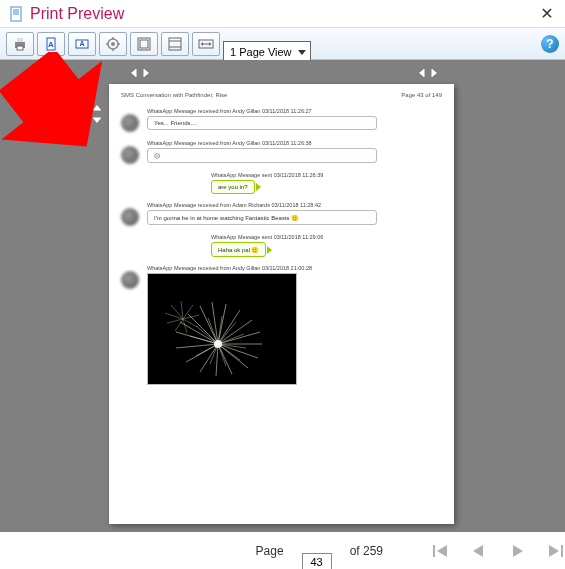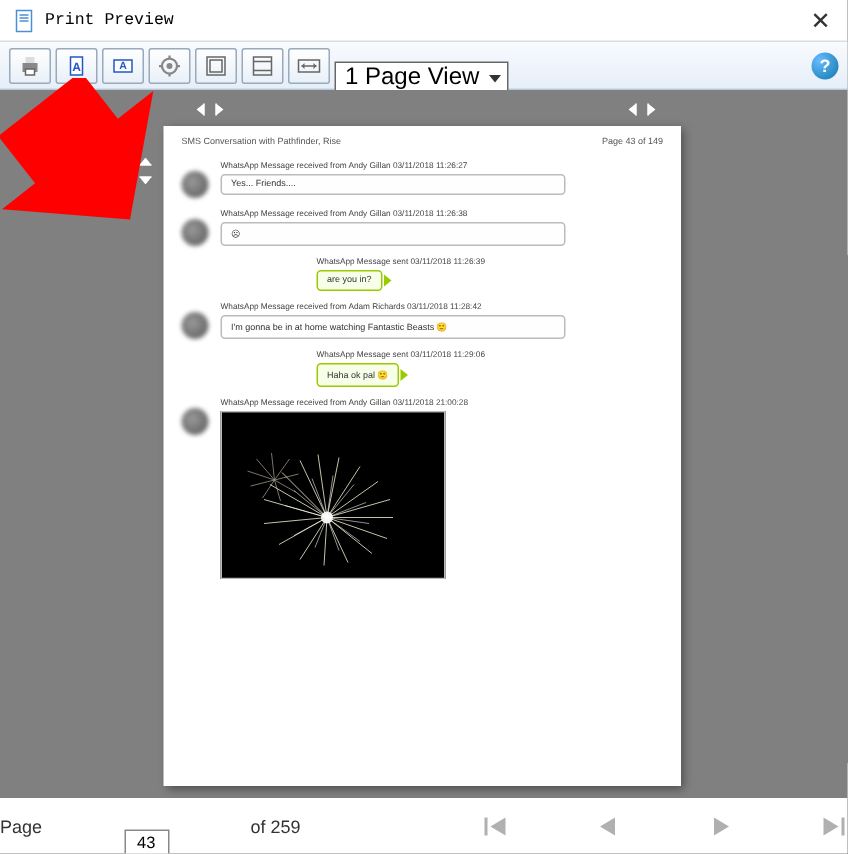--- a/index.html
+++ b/index.html
@@ -1,26 +1,26 @@
 <!DOCTYPE html>
 <html><head>
 <meta charset="utf-8">
 <style>
 * { box-sizing: border-box; margin: 0; padding: 0; }
 body { font-family: "Segoe UI", Tahoma, sans-serif; font-size: 11px; background: #fff; width: 565px; height: 569px; overflow: hidden; position: relative; }
 
 .titlebar { height: 28px; display: flex; align-items: center; padding: 0 8px; border-bottom: 1px solid #ddd; }
 .titlebar .doc-icon { width: 16px; height: 16px; margin-right: 6px; display: flex; align-items: center; justify-content: center; }
-.titlebar .title { font-size: 11px; color: #000000; flex: 1; font-family: Liberation Mono, monospace; }
+.titlebar .title { font-size: 16px; color: #be185d; flex: 1; }
 .titlebar .close { font-size: 16px; color: #333; cursor: pointer; width: 20px; text-align: center; }
 
 .toolbar { height: 32px; background: linear-gradient(#f8fbff, #e6eef8); border-bottom: 1px solid #b8c8dc; display: flex; align-items: center; padding: 0 6px; gap: 3px; }
 .tbtn { width: 28px; height: 24px; border: 1px solid #9ab; background: linear-gradient(#fff,#e8f0f8); display: flex; align-items: center; justify-content: center; cursor: pointer; border-radius: 2px; }
 .tbtn svg { width: 16px; height: 16px; }
-.tsel { height: 22px; border: 1px solid #666; background: #fff; font-size: 16px; padding: 0 18px 0 6px; position: relative; display: flex; align-items: center; cursor: pointer; margin-top: 16px; }
+.tsel { height: 22px; border: 1px solid #666; background: #fff; font-size: 11px; padding: 0 18px 0 6px; position: relative; display: flex; align-items: center; cursor: pointer; margin-top: 16px; }
 .tsel::after { content: ""; position: absolute; right: 4px; top: 8px; border-left: 4px solid transparent; border-right: 4px solid transparent; border-top: 5px solid #333; }
 .spacer { flex: 1; }
 .help { width: 18px; height: 18px; border-radius: 50%; background: radial-gradient(circle at 30% 30%, #6bf, #17a); color: #fff; display: flex; align-items: center; justify-content: center; font-size: 12px; font-weight: bold; cursor: pointer; }
 
 .viewport { background: #808080; height: 472px; position: relative; overflow: hidden; }
 .drag-h { position: absolute; width: 20px; height: 14px; display: flex; align-items: center; justify-content: center; color: #fff; font-size: 10px; }
 .drag-h svg { width: 18px; height: 10px; }
 .drag-v { position: absolute; width: 14px; height: 20px; display: flex; align-items: center; justify-content: center; }
 .drag-v svg { width: 10px; height: 18px; }
 
@@ -31,21 +31,21 @@
 .recv .meta { margin-left: 28px; }
 .recv { display: flex; align-items: flex-start; }
 .avatar { width: 18px; height: 18px; border-radius: 50%; background: radial-gradient(circle at 40% 40%, #999, #555); filter: blur(1.5px); margin-right: 8px; margin-top: 6px; flex-shrink: 0; }
 .bubble { border: 1px solid #bbb; border-radius: 3px; padding: 3px 6px; font-size: 6px; min-height: 10px; max-width: 230px; }
 .recv .bubble { background: #fefefe; }
 .sent { margin-left: 90px; }
 .sent .bubble { background: #f8ffe8; border-color: #9c0; max-width: 200px; }
 .sent-arrow { display: inline-block; width: 0; height: 0; border-top: 4px solid transparent; border-bottom: 4px solid transparent; border-left: 5px solid #9c0; vertical-align: middle; margin-left: 1px; }
 .img-box { width: 150px; height: 112px; background: #000; margin-top: 2px; border: 1px solid #bbb; position: relative; overflow: hidden; }
 
-.pager { height: 37px; display: flex; align-items: center; justify-content: space-between; gap: 18px; font-size: 12px; color: #333; }
+.pager { height: 37px; display: flex; align-items: center; justify-content: flex-end; gap: 18px; font-size: 12px; color: #333; }
 .pager input { width: 30px; height: 18px; text-align: center; border: 1px solid #888; font-size: 11px; margin-top: 22px; }
 .navbtn { cursor: pointer; display: flex; align-items: center; }
 .navbtn svg { width: 20px; height: 16px; }
 
 .arrow-ann { position: absolute; left: -4px; top: 52px; z-index: 50; pointer-events: none; }
 </style>
 </head>
 <body>
 
 <div class="titlebar">

